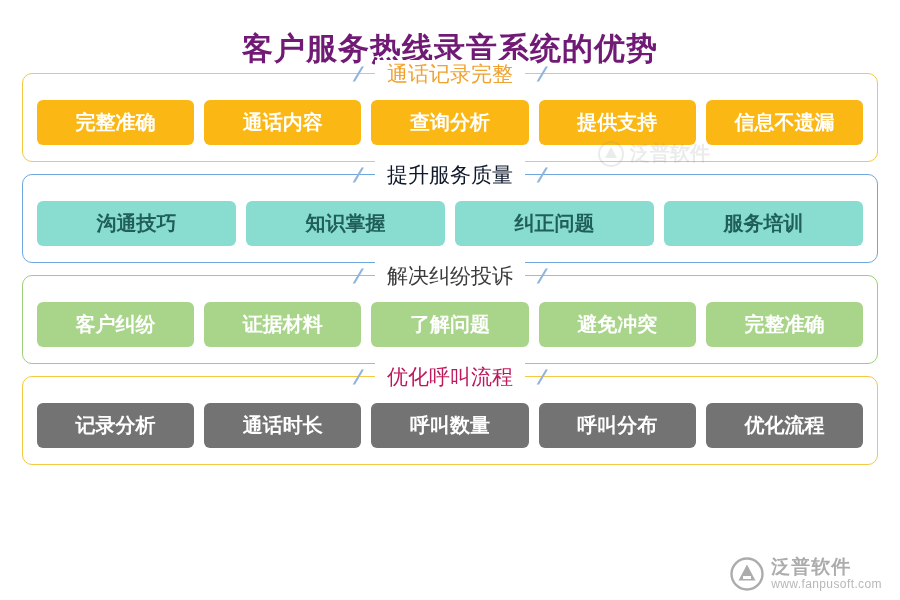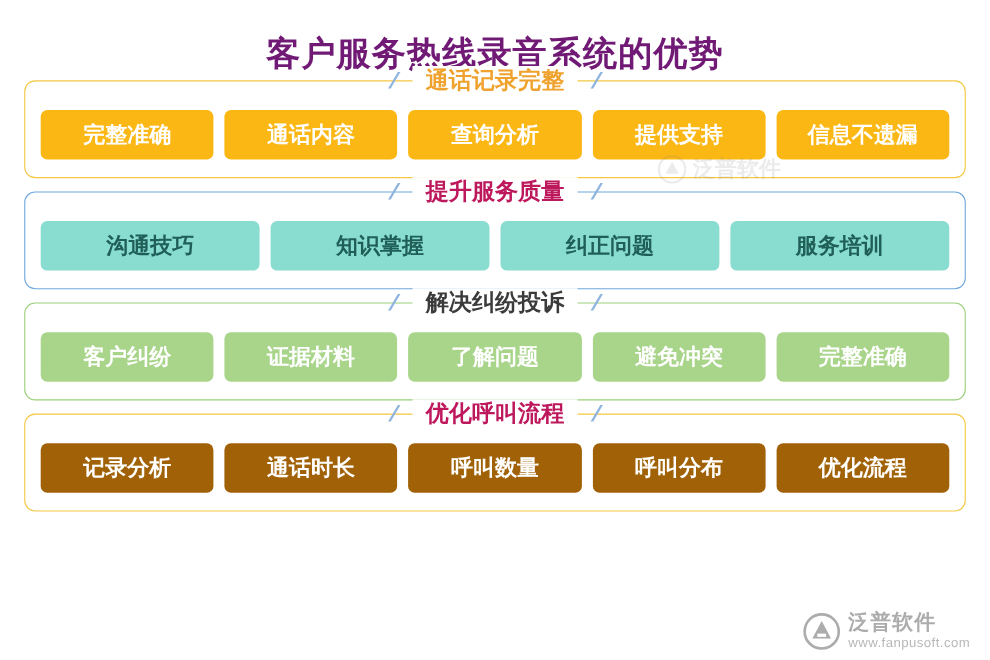--- a/index.html
+++ b/index.html
@@ -60,21 +60,21 @@
     font-weight: bold;
     font-style: italic;
     transform: skewX(-12deg);
     line-height: 1;
   }
 
   .section-title {
     background: #ffffff;
     padding: 0 12px;
     font-size: 21px;
-    font-weight: bold;
+    font-weight: normal;
     line-height: 28px;
     white-space: nowrap;
   }
 
   .chips {
     display: flex;
     align-items: center;
     justify-content: space-between;
     gap: 10px;
     padding: 26px 14px 16px 14px;
@@ -91,32 +91,32 @@
     box-sizing: border-box;
   }
 
   
   .sec1 { border-color: #f4c842; }
   .sec1 .section-title { color: #f0a22e; }
   .sec1 .chip { background: #fbb713; color: #ffffff; }
 
   
   .sec2 { border-color: #6fa8dc; }
-  .sec2 .section-title { color: #be185d; }
+  .sec2 .section-title { color: #0f172a; }
   .sec2 .chip { background: #89dcd0; color: #1f5f58; }
 
   
   .sec3 { border-color: #9bcf7a; }
   .sec3 .section-title { color: #3b3b3b; }
   .sec3 .chip { background: #a9d58b; color: #ffffff; }
 
   
   .sec4 { border-color: #f4c842; }
   .sec4 .section-title { color: #be185d; }
-  .sec4 .chip { background: #a16207; color: #ffffff; }
+  .sec4 .chip { background: #737373; color: #ffffff; }
 
   
   .watermark-center {
     position: absolute;
     left: 598px;
     top: 140px;
     display: flex;
     align-items: center;
     gap: 6px;
     opacity: 0.16;

